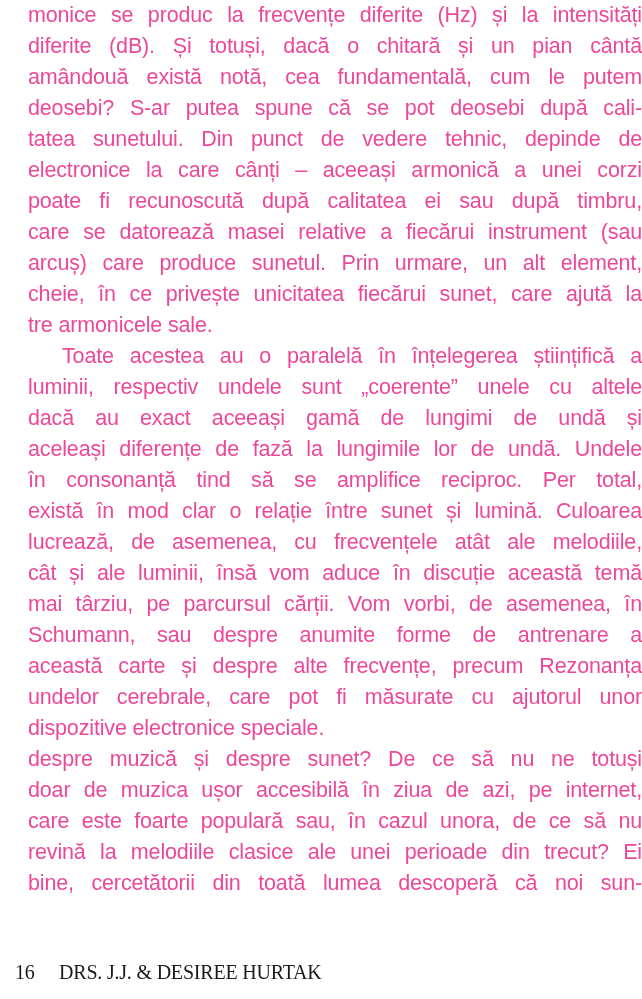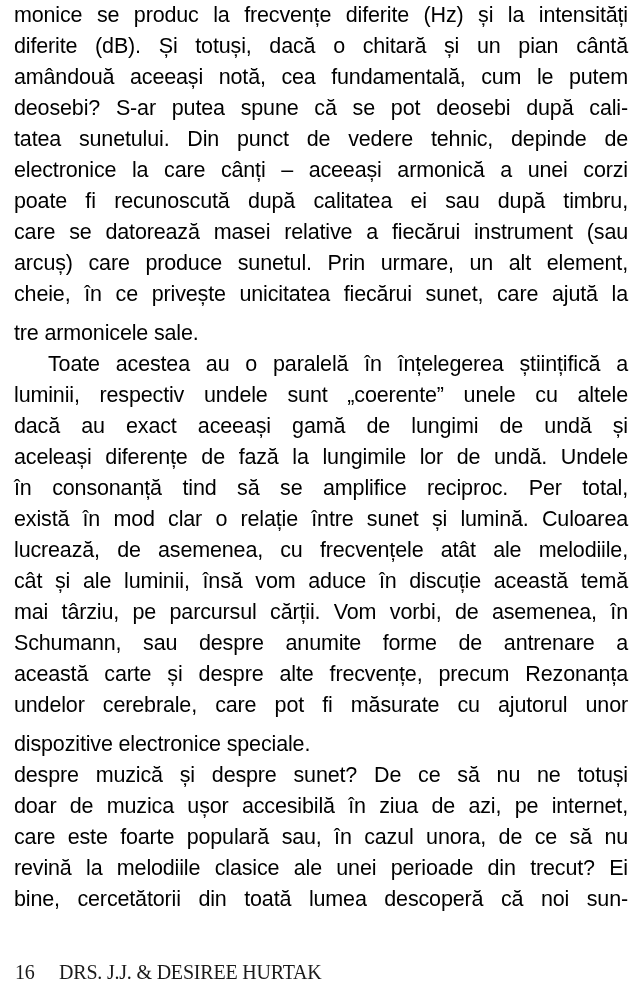--- a/index.html
+++ b/index.html
@@ -8,39 +8,38 @@
       background: #ffffff;
     }
     body {
       width: 642px;
       height: 999px;
       overflow: hidden;
       position: relative;
     }
     .page {
       position: absolute;
-      left: 14px;
+      left: 28px;
       top: 0px;
       width: 614px;
-      color: #000000;
+      color: #ec4899;
       font-family: "Liberation Sans", sans-serif;
       font-size: 21.5px;
       line-height: 31px;
     }
     .line {
       display: block;
       height: 31px;
       white-space: nowrap;
       text-align: justify;
       text-align-last: justify;
       letter-spacing: -0.15px;
     }
     .line.last {
       text-align-last: left;
-      margin-top: 8px;
     }
     .line.indent {
       padding-left: 34px;
     }
     .footer {
       position: absolute;
       left: 15px;
       top: 961px;
       font-family: "Liberation Serif", serif;
       font-size: 20px;
@@ -54,21 +53,21 @@
     }
   </style>
 </head>
 <body>
 
 <div class="page">
 
   <div>
     <span class="line">monice se produc la frecvențe diferite (Hz) și la intensități</span>
     <span class="line">diferite (dB). Și totuși, dacă o chitară și un pian cântă</span>
-    <span class="line">amândouă aceeași notă, cea fundamentală, cum le putem</span>
+    <span class="line">amândouă există notă, cea fundamentală, cum le putem</span>
     <span class="line">deosebi? S-ar putea spune că se pot deosebi după cali-</span>
     <span class="line">tatea sunetului. Din punct de vedere tehnic, depinde de</span>
     <span class="line">electronice la care cânți – aceeași armonică a unei corzi</span>
     <span class="line">poate fi recunoscută după calitatea ei sau după timbru,</span>
     <span class="line">care se datorează masei relative a fiecărui instrument (sau</span>
     <span class="line">arcuș) care produce sunetul. Prin urmare, un alt element,</span>
     <span class="line">cheie, în ce privește unicitatea fiecărui sunet, care ajută la</span>
     <span class="line last">tre armonicele sale.</span>
   </div>
 

